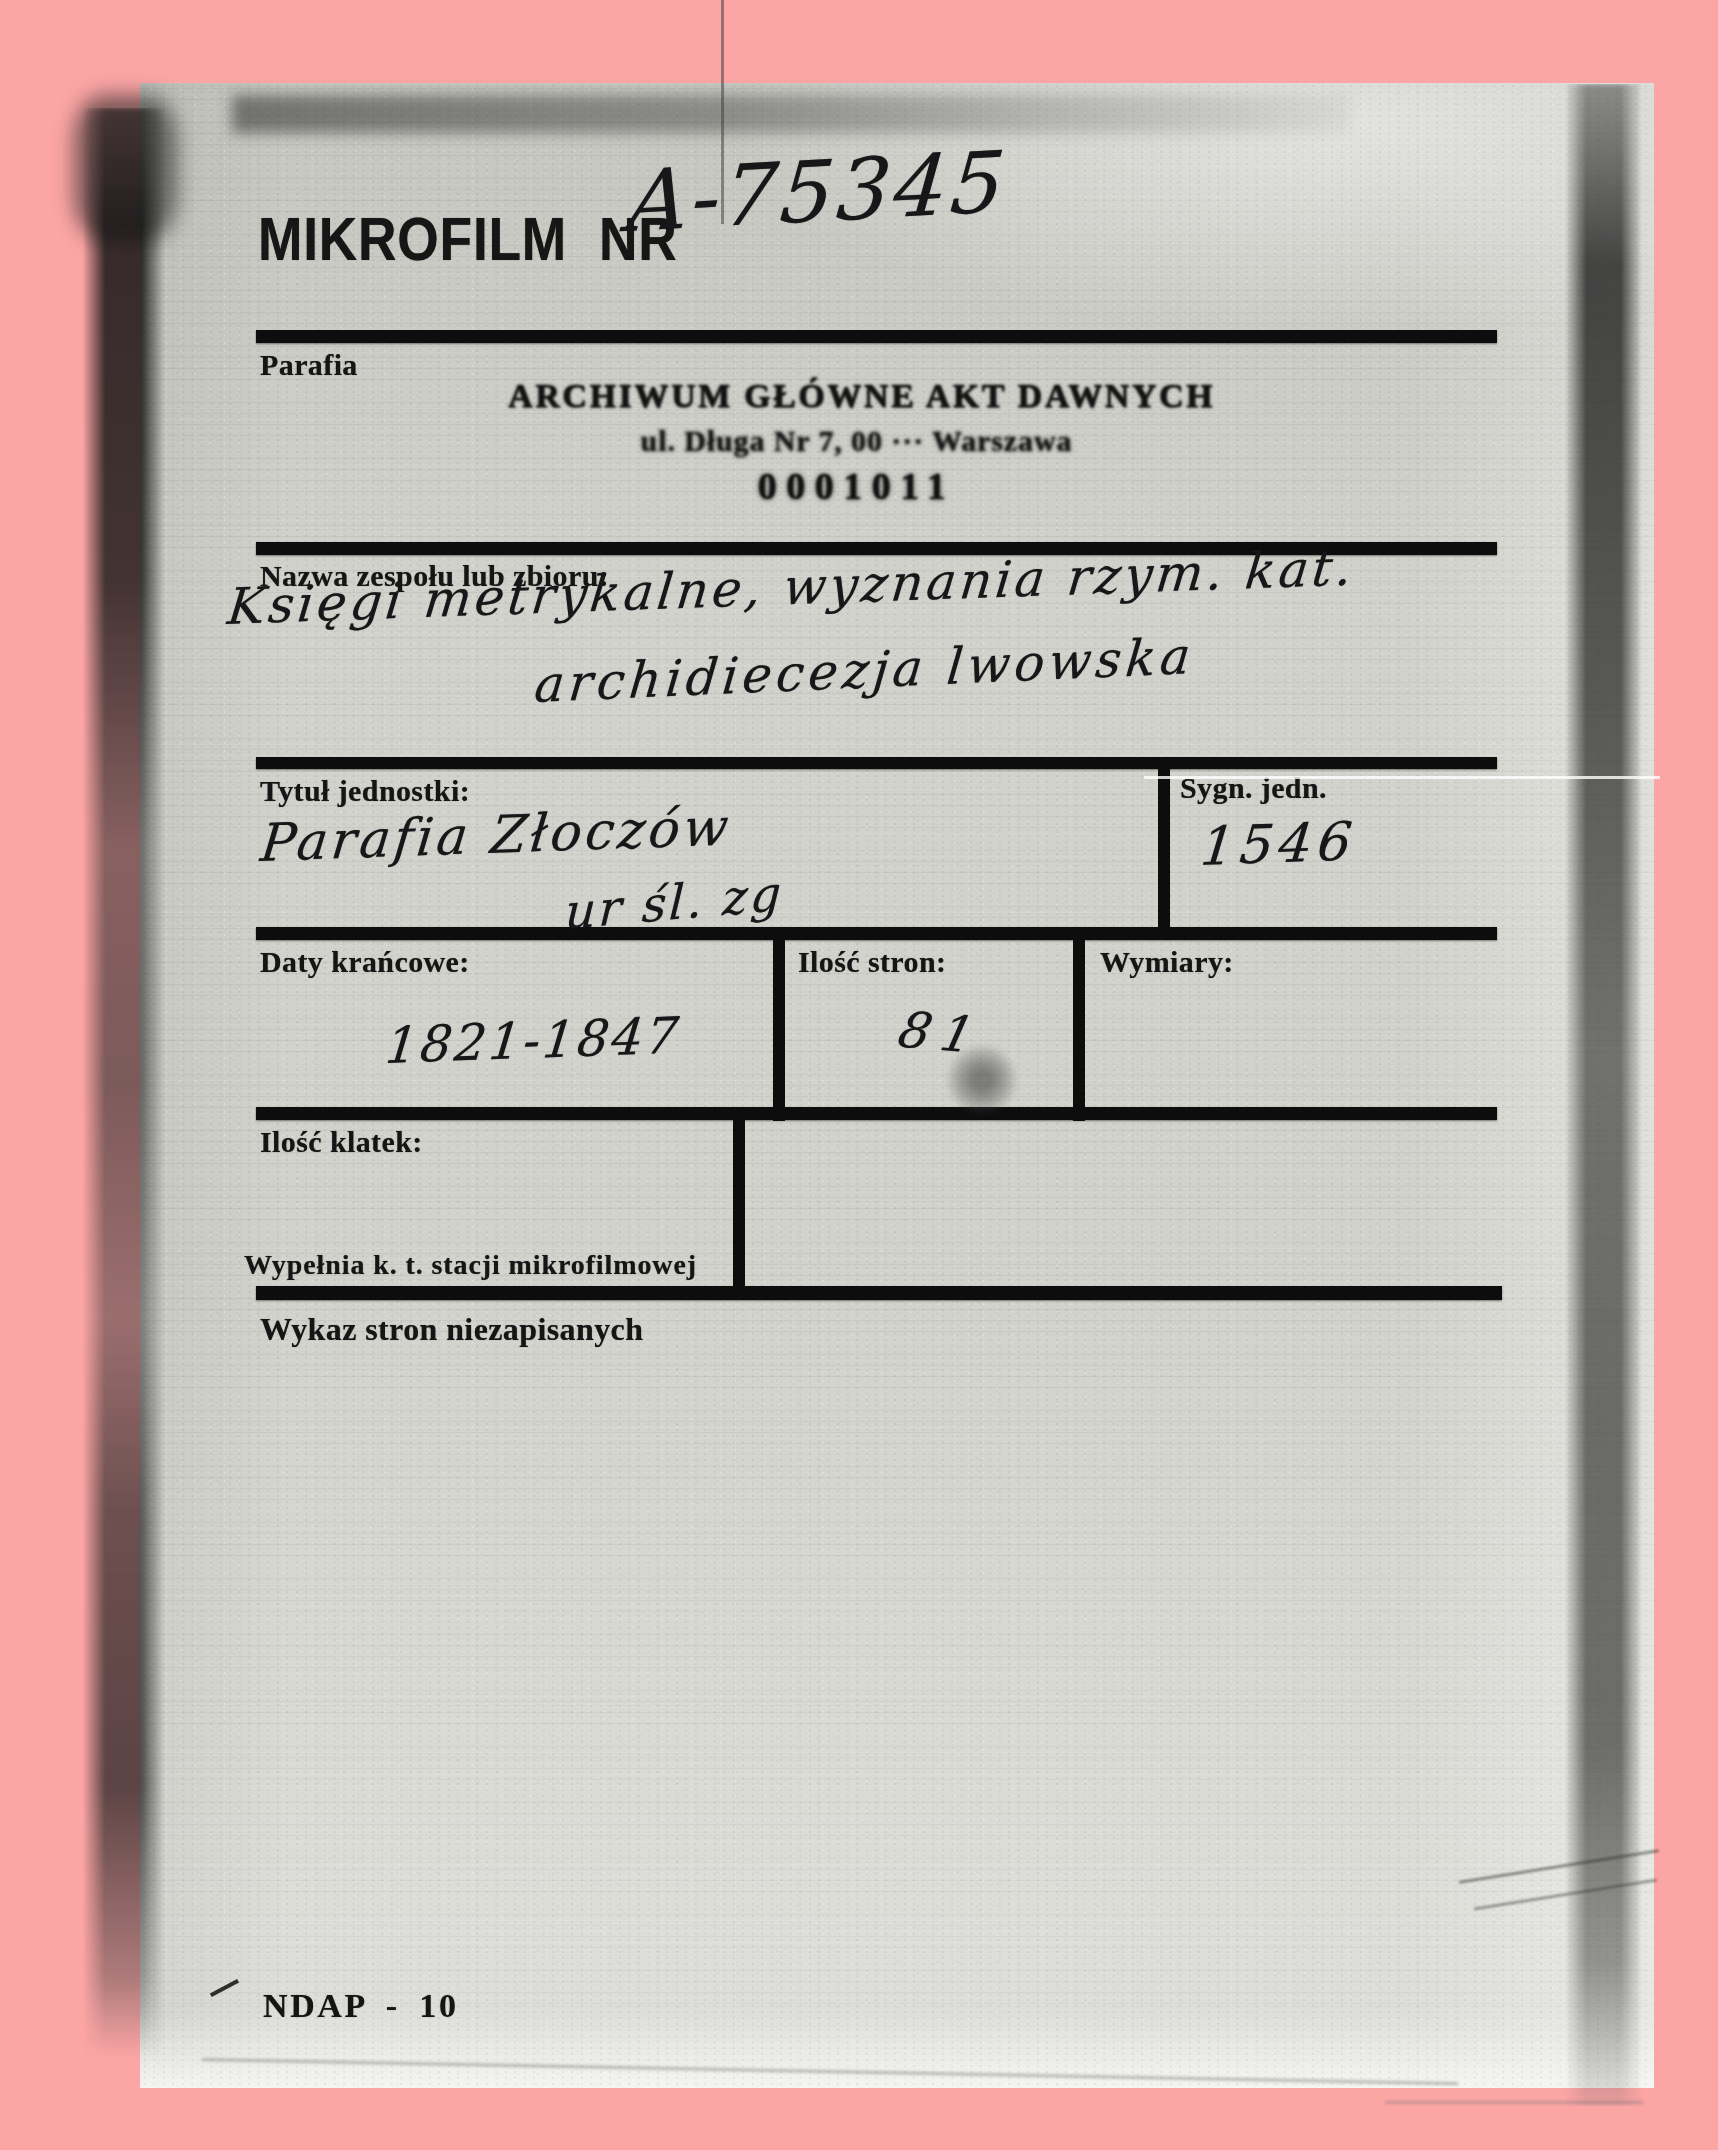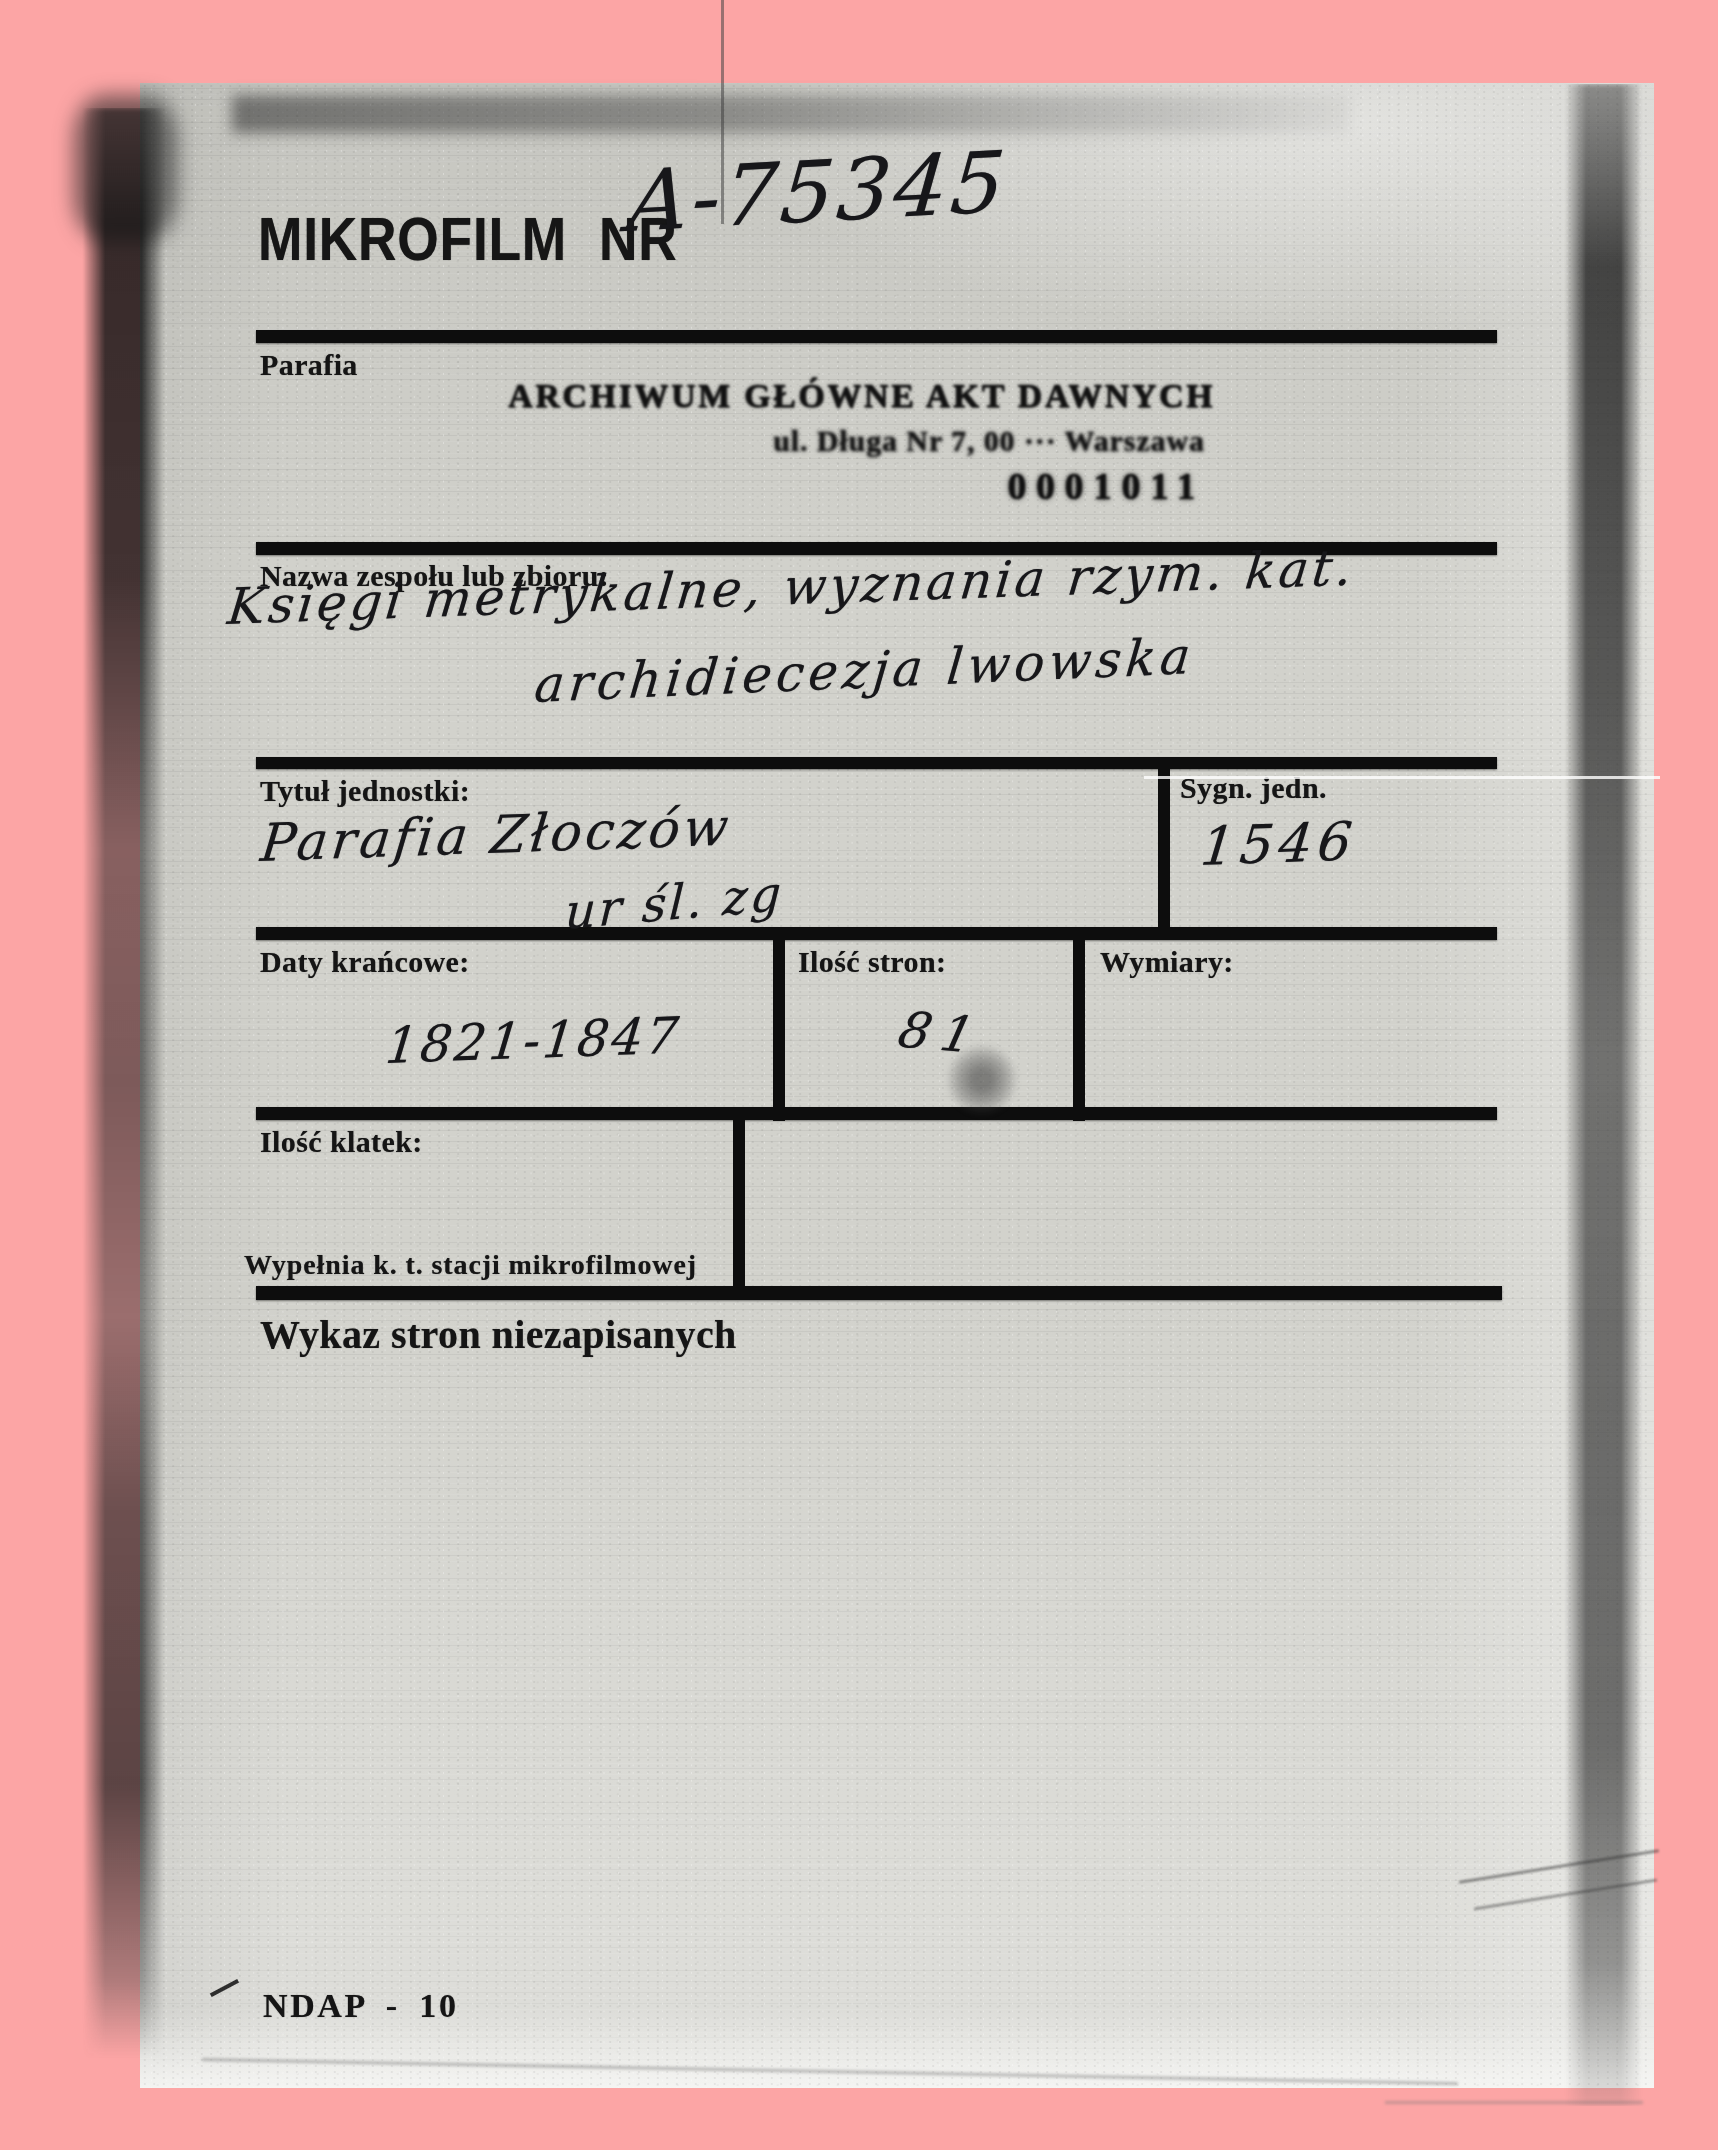--- a/index.html
+++ b/index.html
@@ -92,24 +92,24 @@
     text-shadow:0 0 0.9px rgba(15,15,15,.7); }
   .lbl-archiwum { left:260px; top:348px; }
   .lbl-nazwa    { left:260px; top:559px; }
   .lbl-tytul    { left:260px; top:774px; }
   .lbl-sygn     { left:1180px; top:771px; }
   .lbl-daty     { left:260px; top:945px; }
   .lbl-stron    { left:798px; top:945px; }
   .lbl-wymiary  { left:1100px; top:945px; }
   .lbl-klatek   { left:260px; top:1125px; }
   .lbl-wypelnia { left:244px; top:1249px; font-size:28px; letter-spacing:0.9px; }
-  .lbl-wykaz    { left:260px; top:1311px; font-size:40px;text-align:right; }
+  .lbl-wykaz    { left:260px; top:1311px; font-size:32px;text-align:right; }
   .lbl-ndap     { left:263px; top:1987px; font-size:34px; letter-spacing:2.6px; word-spacing:8.6px; }
   
-  .stamp { position:absolute; left:508px; top:377px; width:697px; text-align:right;
+  .stamp { position:absolute; left:508px; top:377px; width:697px; text-align:center;
     color:#121212; font-weight:bold; z-index:4; }
   .stamp-l1 { font-size:34px; letter-spacing:2.6px; filter:blur(1.1px); white-space:nowrap;
     text-shadow:0 0 2.6px rgba(10,10,10,.85), 0.9px 0.9px 0 rgba(10,10,10,.5); }
   .stamp-l2 { font-size:30px; letter-spacing:0.9px; margin-top:8.6px; filter:blur(1.6px); white-space:nowrap;
     text-shadow:0 0 3.4px rgba(10,10,10,.75); }
   .stamp-l3 { font-size:38px; letter-spacing:9.5px; margin-top:6.9px; filter:blur(0.9px); white-space:nowrap;
     text-shadow:0 0 2.6px rgba(10,10,10,.9), 0 0 6px rgba(10,10,10,.45); }
   
   .hand { position:absolute; font-family:"DejaVu Serif", serif; font-style:italic;
     color:#17171a; z-index:5; white-space:nowrap; transform-origin:left bottom;

